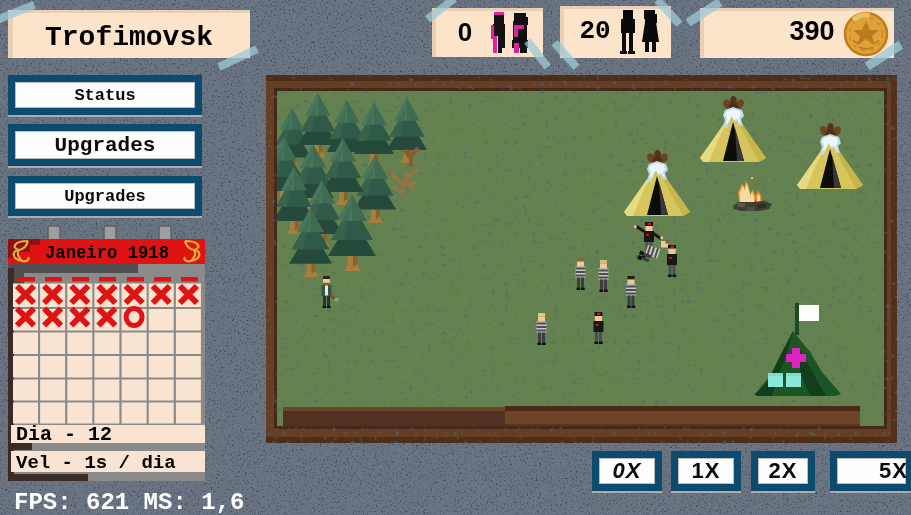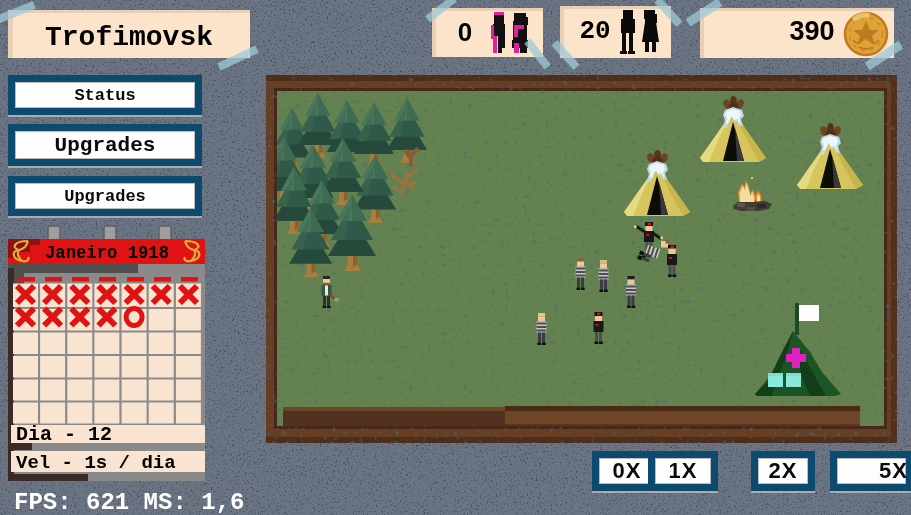--- a/index.html
+++ b/index.html
@@ -501,19 +501,19 @@
 
   <rect x="10" y="443" width="22" height="7" fill="#3b2b26"></rect>
 
   <rect x="11" y="451" width="194" height="21" fill="#f8e4d0"></rect>
 
   <text x="16" y="468" font-size="19" fill="#000">Vel - 1s / dia</text>
 </svg>
 
 <div class="abs" style="left:6px;top:489px;font-size:24px;font-weight:bold;color:#fff;margin-left:8px;">FPS: 621 MS: 1,6</div>
 
-<div class="btn" style="left:592px;top:451px;width:70px;height:40px;font-size:22px;font-family:'Liberation Sans',sans-serif;letter-spacing:1px;">0X</div>
-
-<div class="btn" style="left:648px;top:451px;width:70px;height:40px;font-size:22px;font-family:'Liberation Sans',sans-serif;letter-spacing:1px;">1X</div>
+<div class="btn" style="left:592px;top:451px;width:70px;height:40px;font-size:22px;font-family:'Liberation Sans',sans-serif;letter-spacing:1px;font-style:italic;">0X</div>
+
+<div class="btn" style="left:671px;top:451px;width:70px;height:40px;font-size:22px;font-family:'Liberation Sans',sans-serif;letter-spacing:1px;">1X</div>
 
 <div class="btn" style="left:751px;top:451px;width:64px;height:40px;font-size:22px;font-family:'Liberation Sans',sans-serif;letter-spacing:1px;">2X</div>
 
 <div class="btn" style="left:830px;top:451px;width:83px;height:40px;font-size:22px;font-family:'Liberation Sans',sans-serif;letter-spacing:1px;padding-left:44px;">5X</div>
 
 </body></html>

